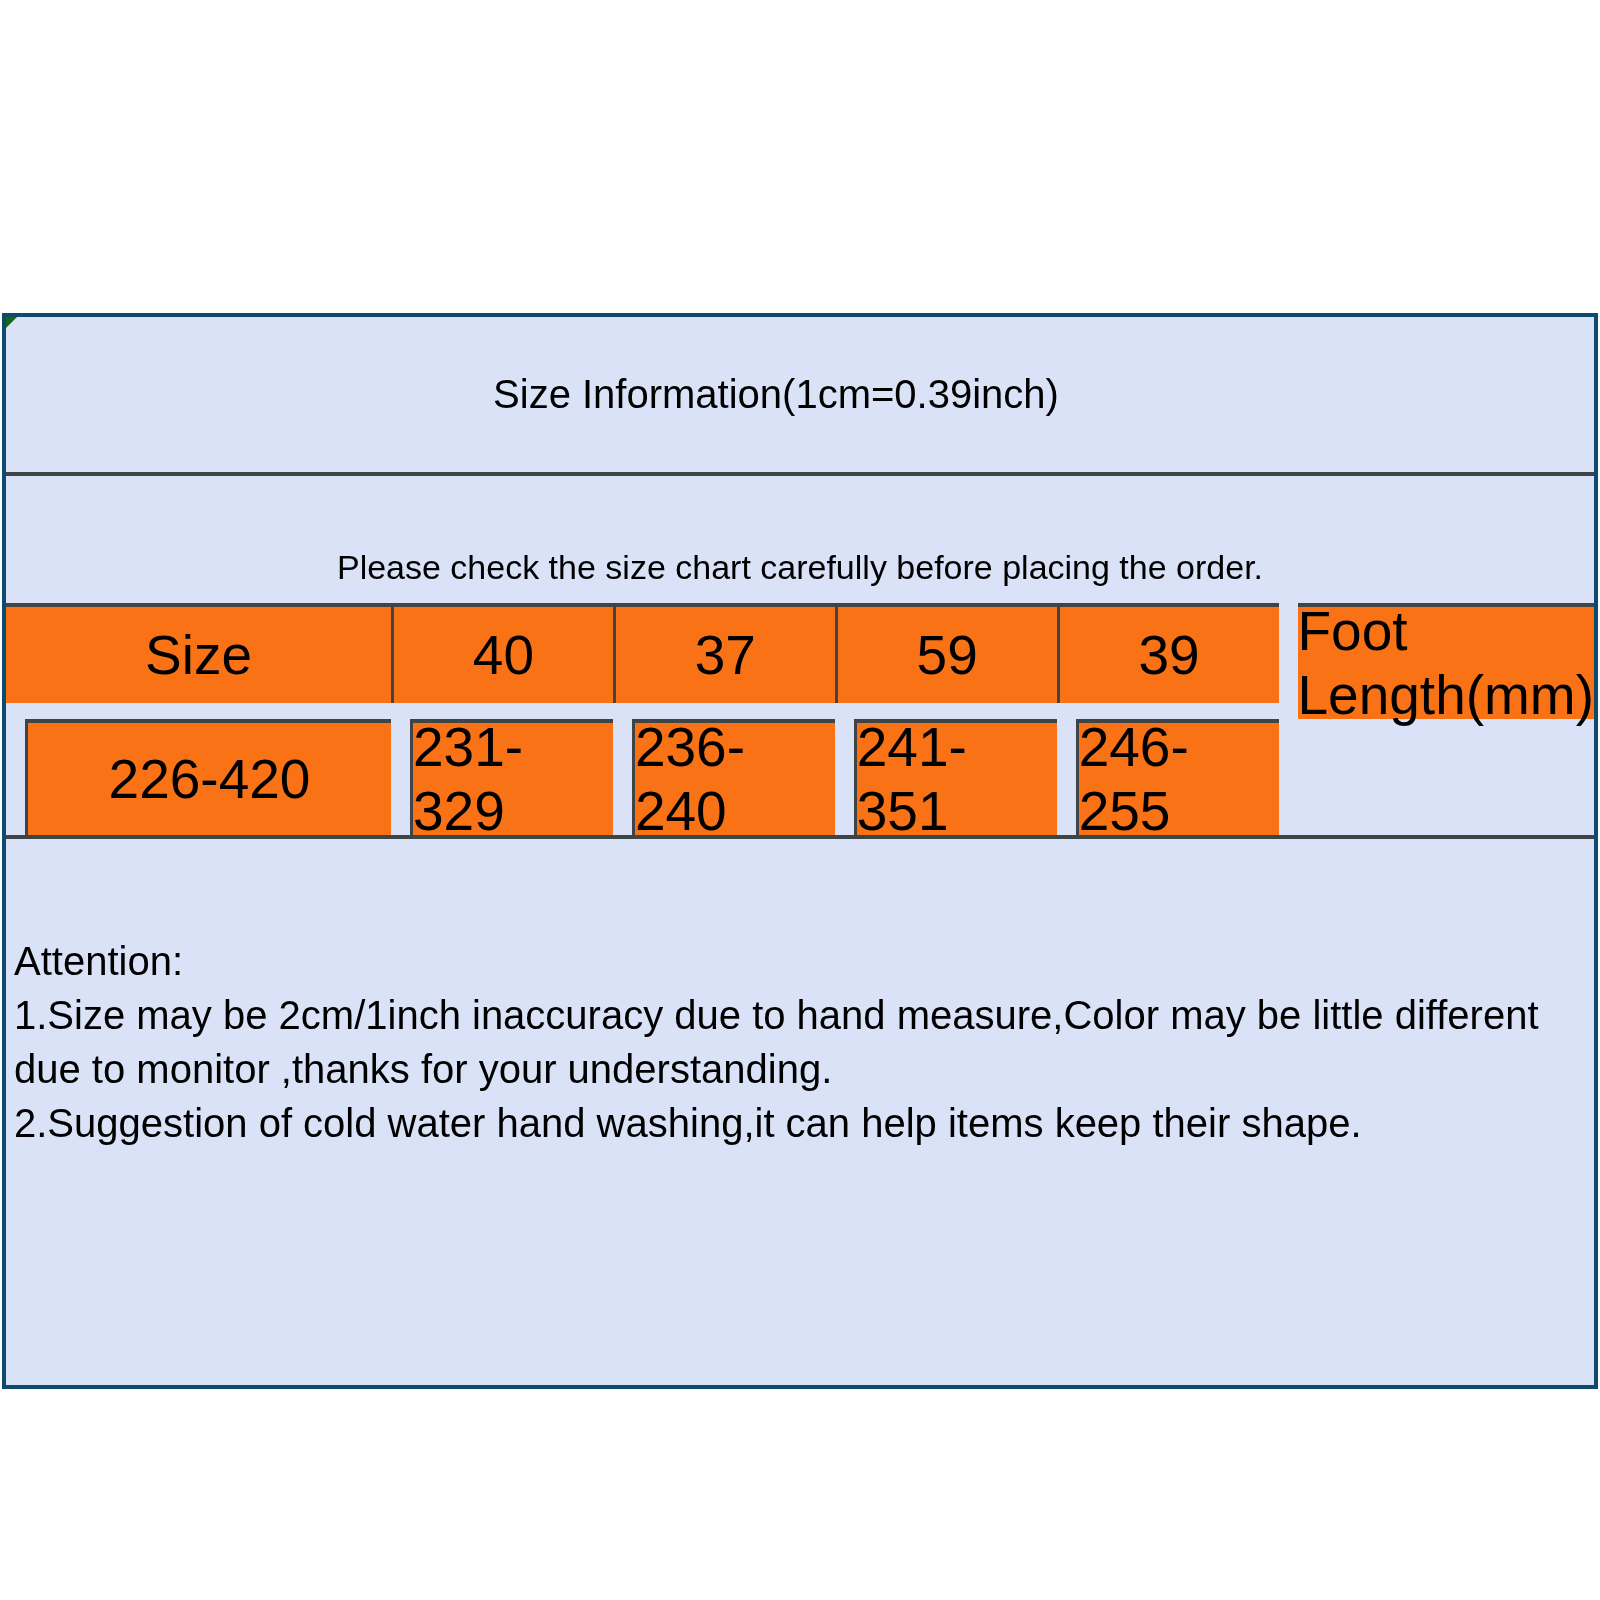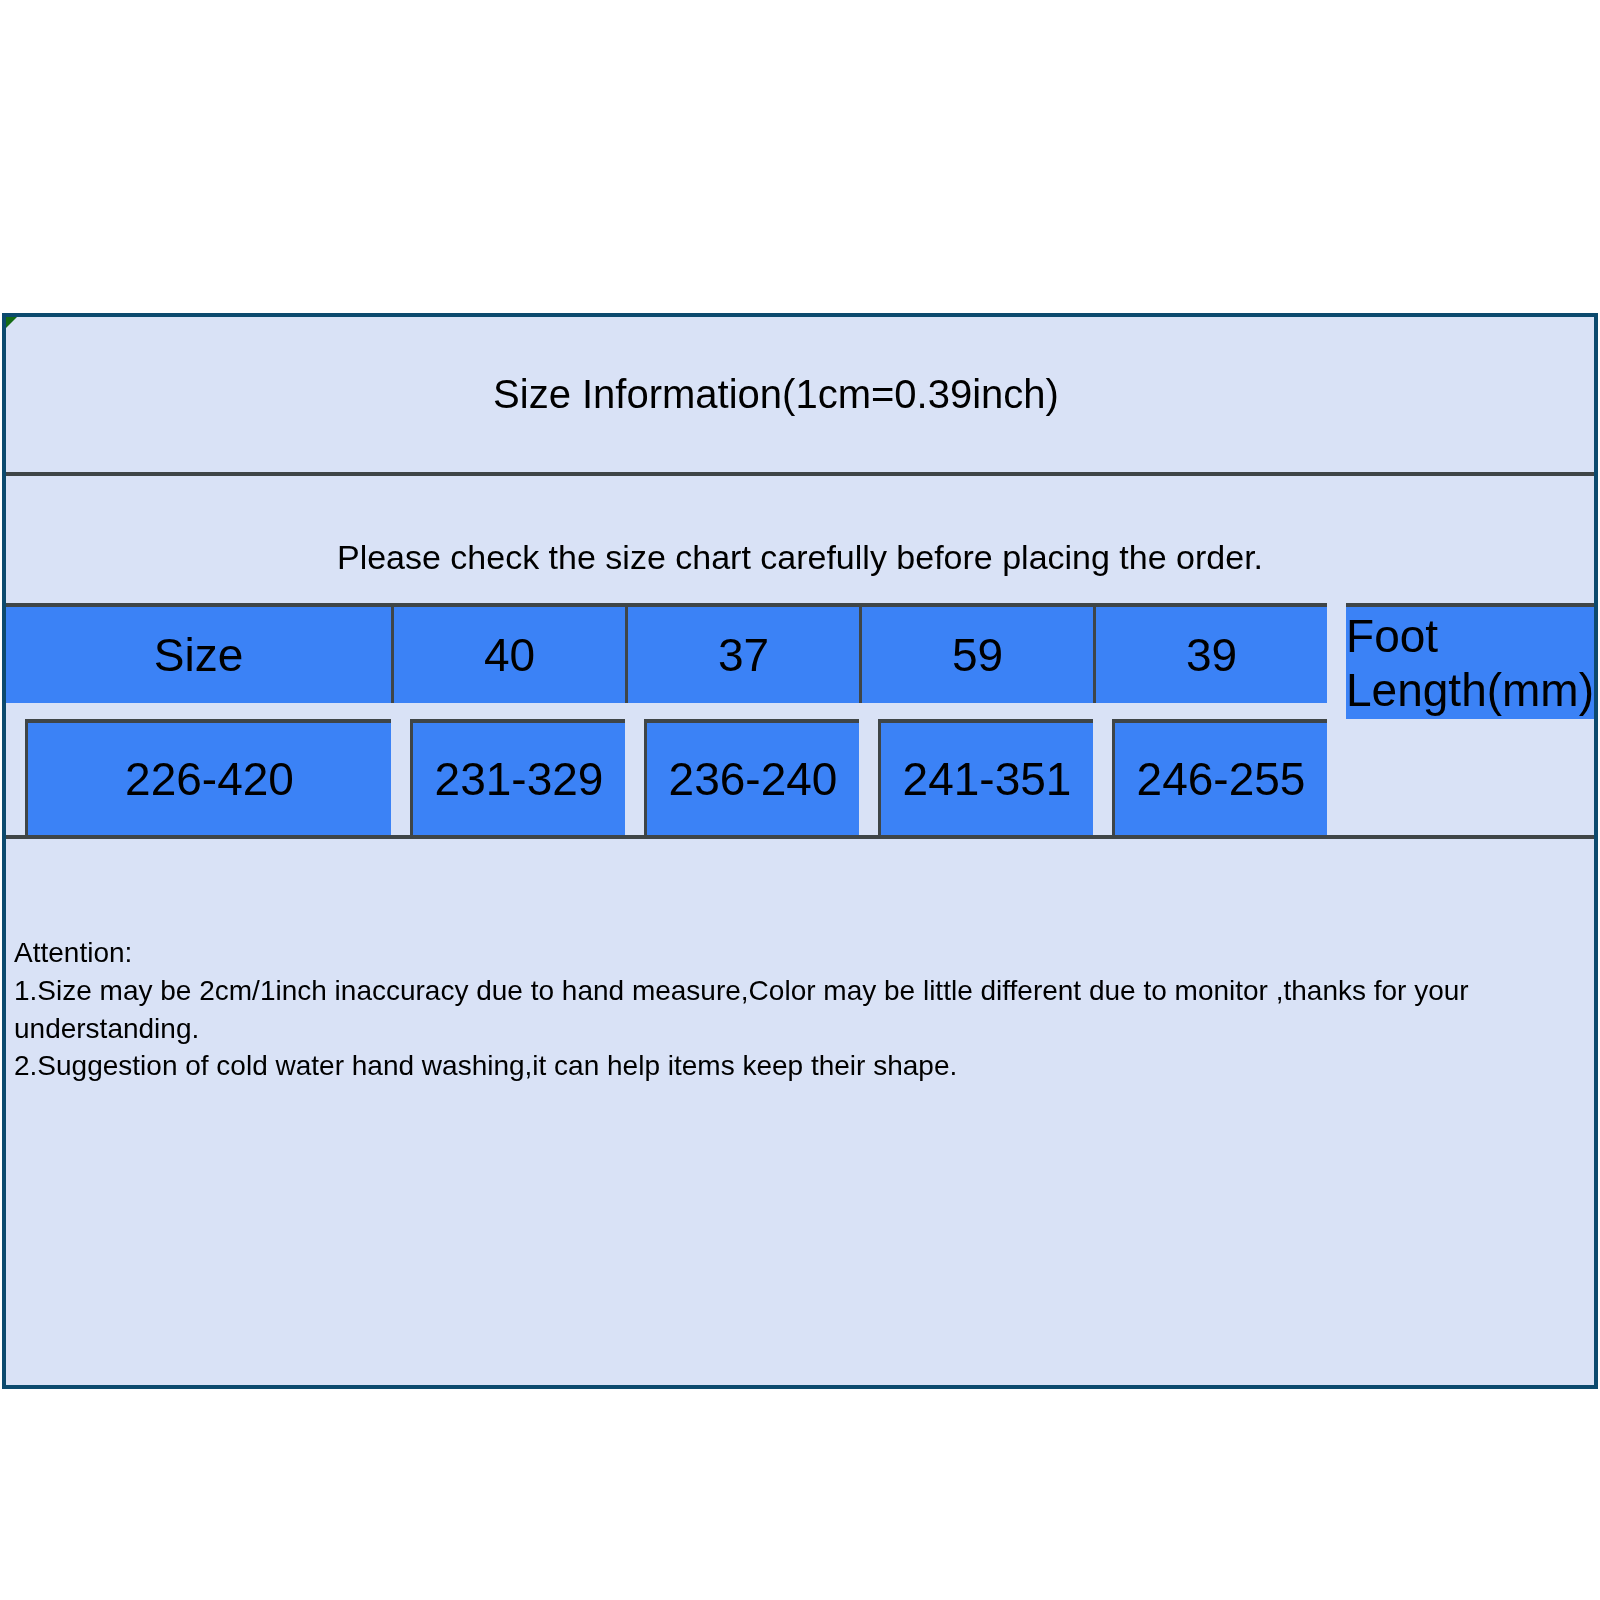--- a/index.html
+++ b/index.html
@@ -29,45 +29,45 @@
   .row-title {
     height: 155px;
     display: flex; align-items: center; justify-content: center;
     padding-right: 48px;
     font-size: 40px;
   }
   .row-subtitle {
     height: 131px;
     border-top: 4px solid #3f4547;
     display: flex; align-items: flex-end; justify-content: center;
-    padding-bottom: 26px;
+    padding-bottom: 16px;
     box-sizing: border-box;
     font-size: 34px;
   }
   .size-grid {
     display: grid;
     grid-template-columns: 385px 1fr 1fr 1fr 1fr 1fr;
   }
   .cell {
-    background: #3b82f6;
+    background: #f97316;
     border-top: 4px solid #3f4547;
     border-left: 3px solid #3f4547;
     display: flex; align-items: center; justify-content: center;
-    font-size: 46px;
+    font-size: 55px;
     box-sizing: content-box;
   }
   .cell.first { border-left: none; }
   .h-size { height: 96px; }
   .h-foot { height: 112px; margin-left: 19px; }
   .row-attention {
     height: 451px;
     border-top: 4px solid #3f4547;
     padding: 95px 28px 0 8px;
     box-sizing: content-box;
-    font-size: 28px;
+    font-size: 40px;
     line-height: 1.35;
   }
   .note { margin: 0; }
 </style>
 </head>
 <body>
 
 <div class="sheet">
   <div class="corner-marker"></div>
 

